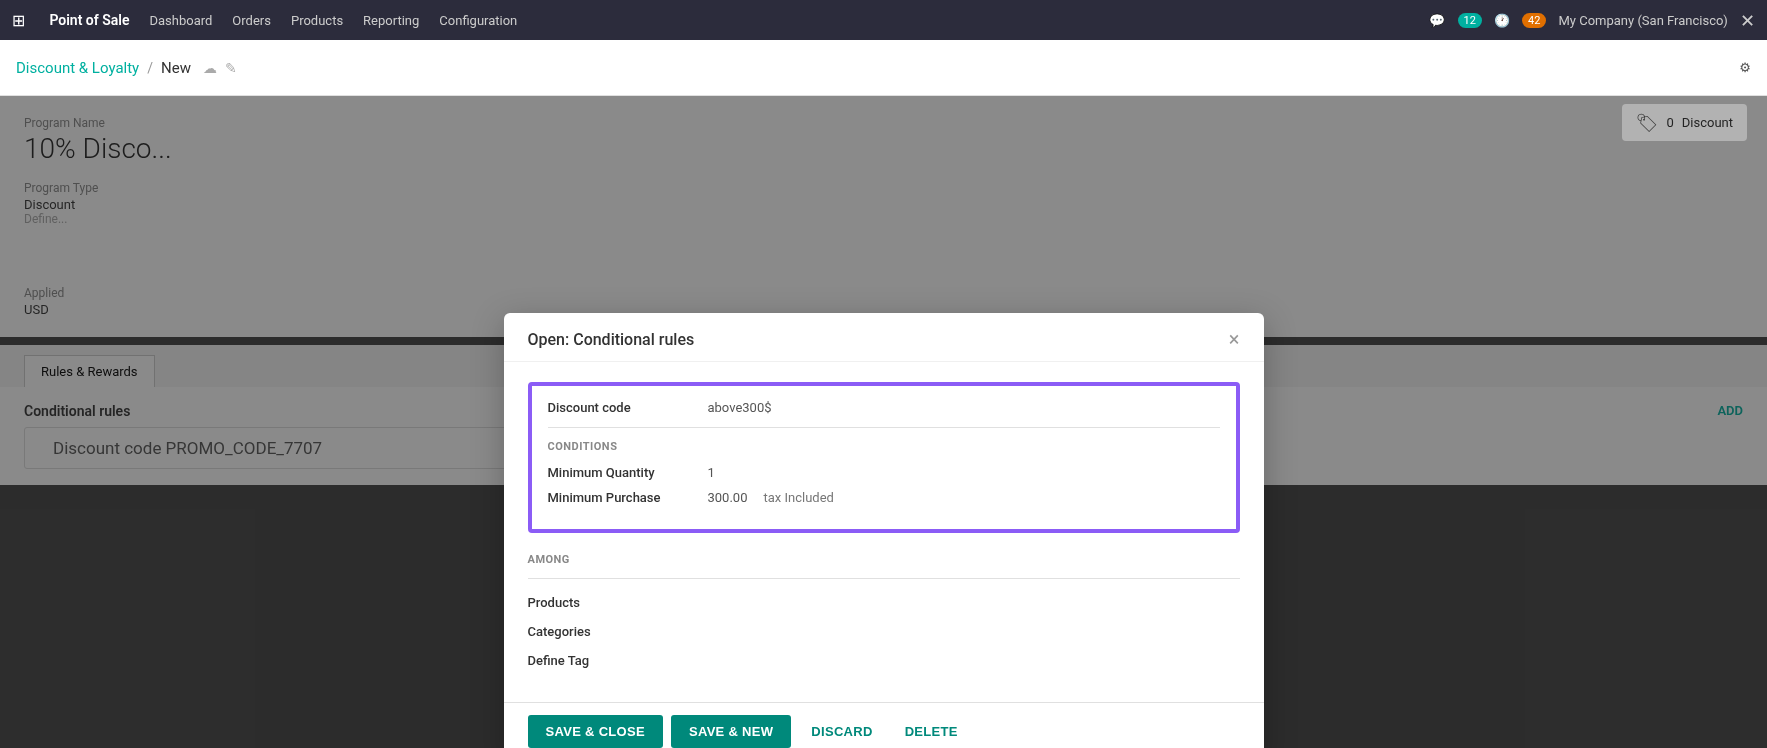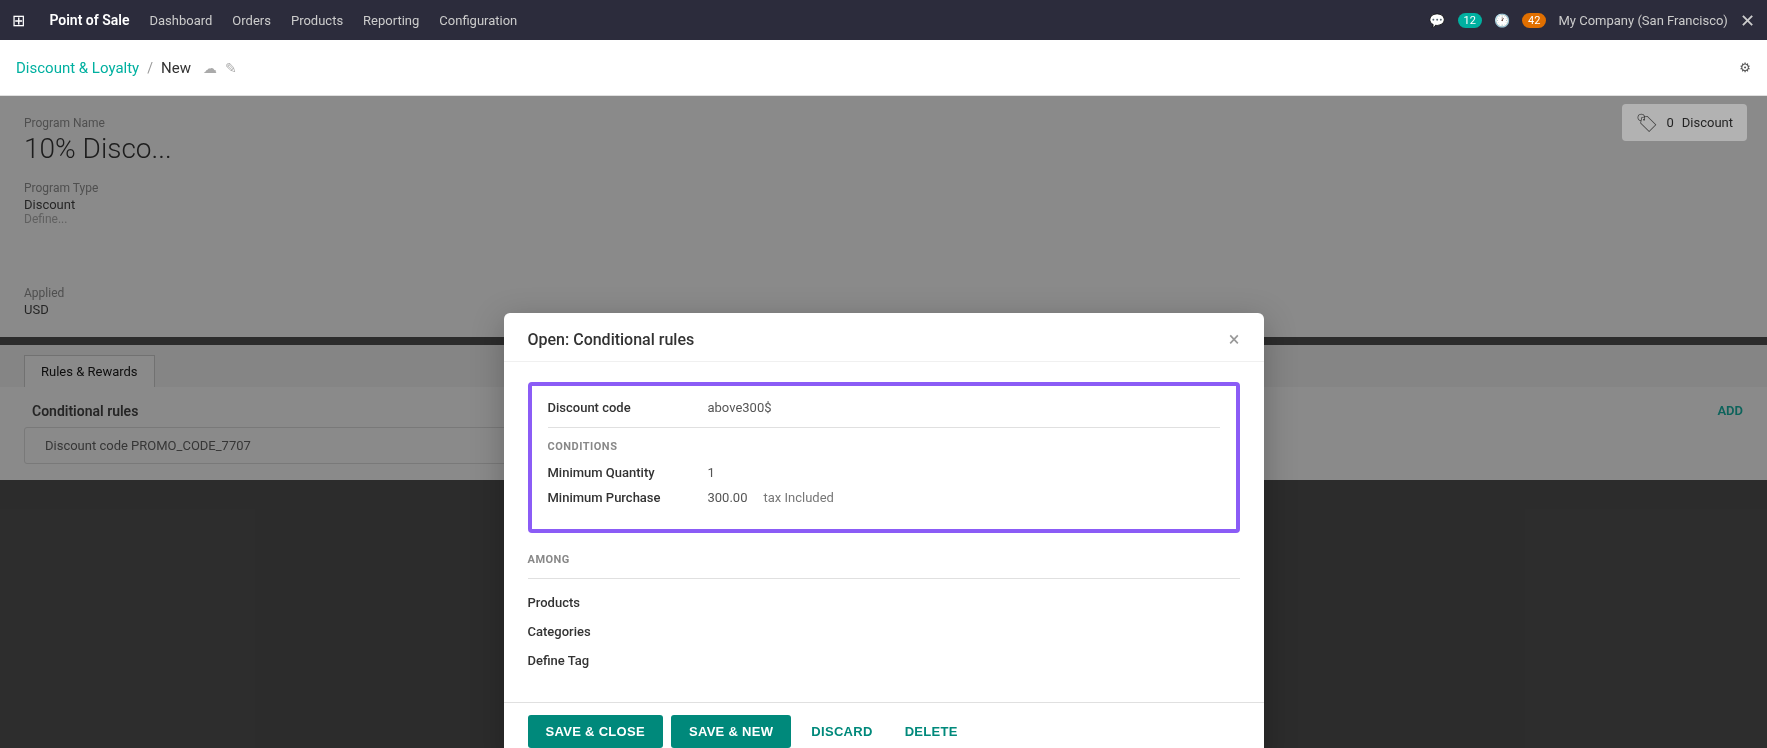--- a/index.html
+++ b/index.html
@@ -87,23 +87,23 @@
       font-size: 13px;
       cursor: pointer;
     }
 
     
     .bg-table-area {
       background: white;
       padding: 16px 24px;
       opacity: 0.7;
     }
-    .bg-section-title { font-size: 14px; font-weight: 600; color: #333; margin-bottom: 8px; display: flex; justify-content: space-between; margin-left: 8px; }
+    .bg-section-title { font-size: 14px; font-weight: 600; color: #333; margin-bottom: 8px; display: flex; justify-content: space-between; }
     .bg-add-btn { color: #00b0a0; font-size: 13px; cursor: pointer; }
-    .bg-table-row { border: 1px solid #ddd; padding: 10px 20px; font-size: 13px; color: #555; border-radius: 3px; }
+    .bg-table-row { border: 1px solid #ddd; padding: 10px 28px; font-size: 17px; color: #555; border-radius: 3px; }
     .bg-rewards-title { font-size: 14px; font-weight: 600; color: #333; margin-bottom: 8px; display: flex; justify-content: space-between; }
     .bg-two-col { display: grid; grid-template-columns: 1fr 1fr; gap: 20px; }
     .reward-item { font-size: 13px; color: #555; }
 
     
     .modal-overlay {
       position: absolute;
       top: 0; left: 0; right: 0; bottom: 0;
       background: rgba(0,0,0,0.3);
       display: flex;

